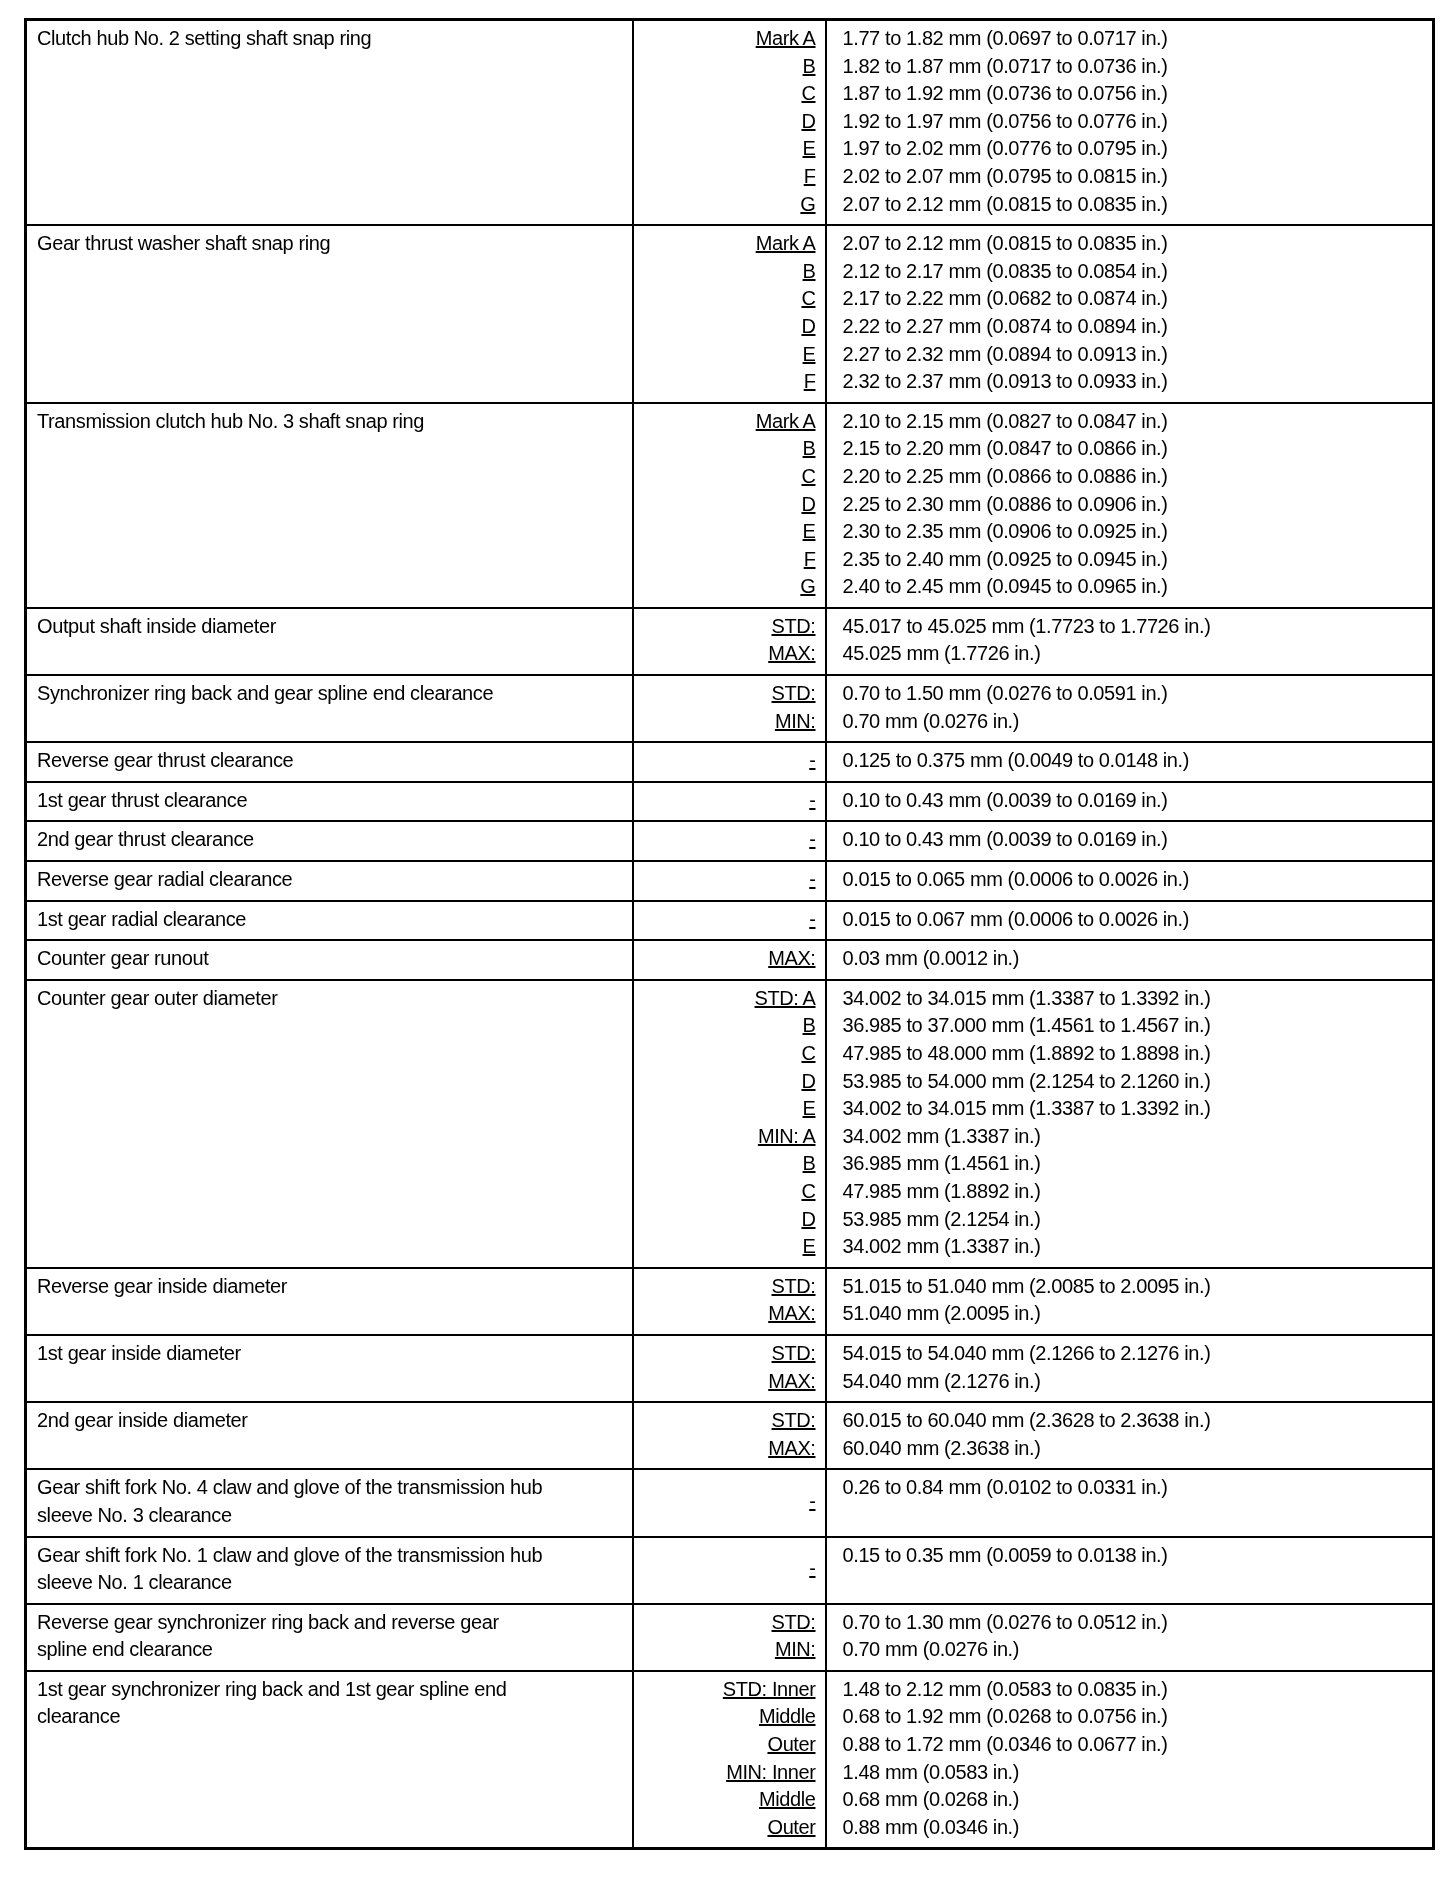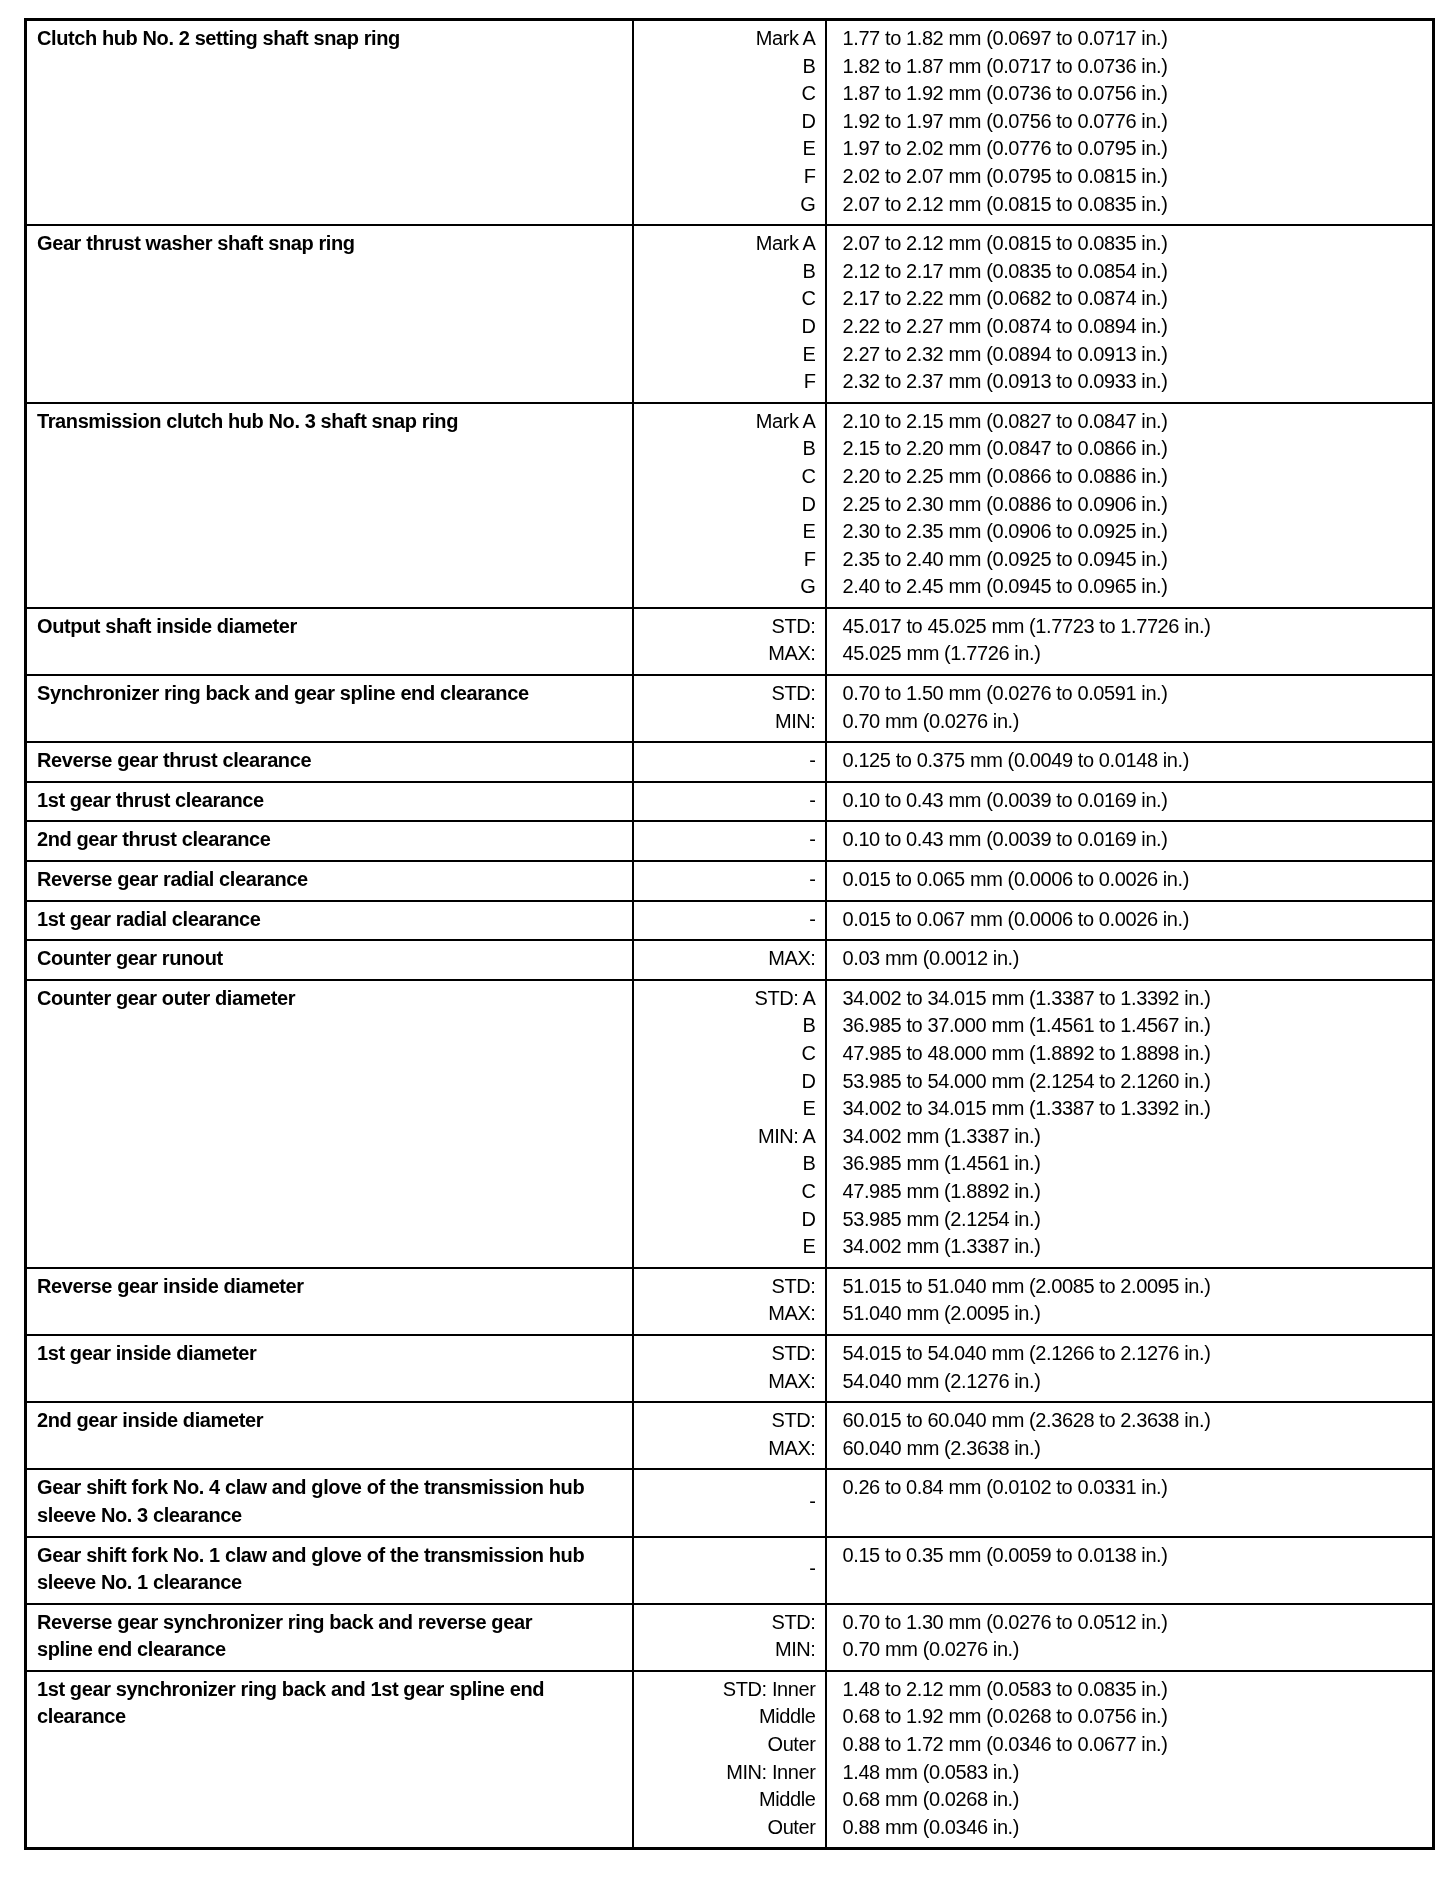--- a/index.html
+++ b/index.html
@@ -7,22 +7,22 @@
          font-family: "Liberation Sans", sans-serif; color: #000; }
   .spec-table { position: absolute; left: 24px; top: 18px; width: 1408px;
                 border-collapse: collapse; table-layout: fixed;
                 border: 3px solid #000; }
   .spec-table col.c1 { width: 607px; }
   .spec-table col.c2 { width: 193px; }
   .spec-table col.c3 { width: 608px; }
   .spec-table td { border: 2.5px solid #000; vertical-align: top;
                    font-size: 20px; line-height: 27.6px; padding: 4px 10px 6px 10px;
                    letter-spacing: -0.4px; }
-  .spec-table td.item { padding-left: 10px; padding-right: 12px; font-weight: bold; }
-  .spec-table td.label { text-align: right; padding-right: 9px; padding-left: 4px; }
+  .spec-table td.item { padding-left: 10px; padding-right: 12px; }
+  .spec-table td.label { text-align: right; padding-right: 9px; padding-left: 4px; text-decoration: underline; }
   .spec-table td.value { padding-left: 16px; }
   .spec-table td.label.center-v { vertical-align: middle; }
   .line { display: block; white-space: nowrap; }
 </style>
 </head>
 <body>
 
 <table class="spec-table">
   <colgroup>
       <col class="c1">

